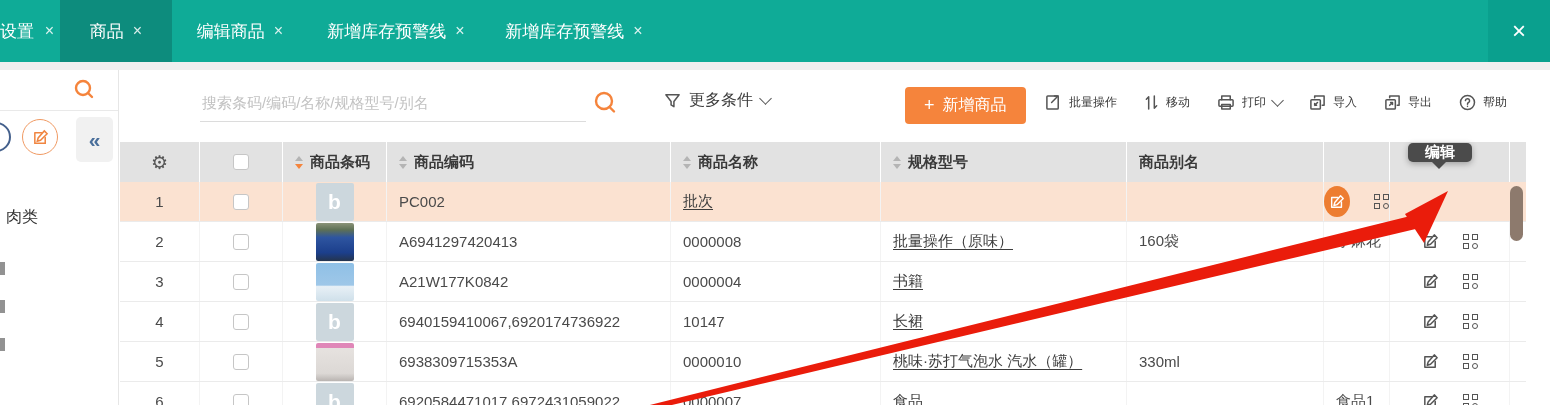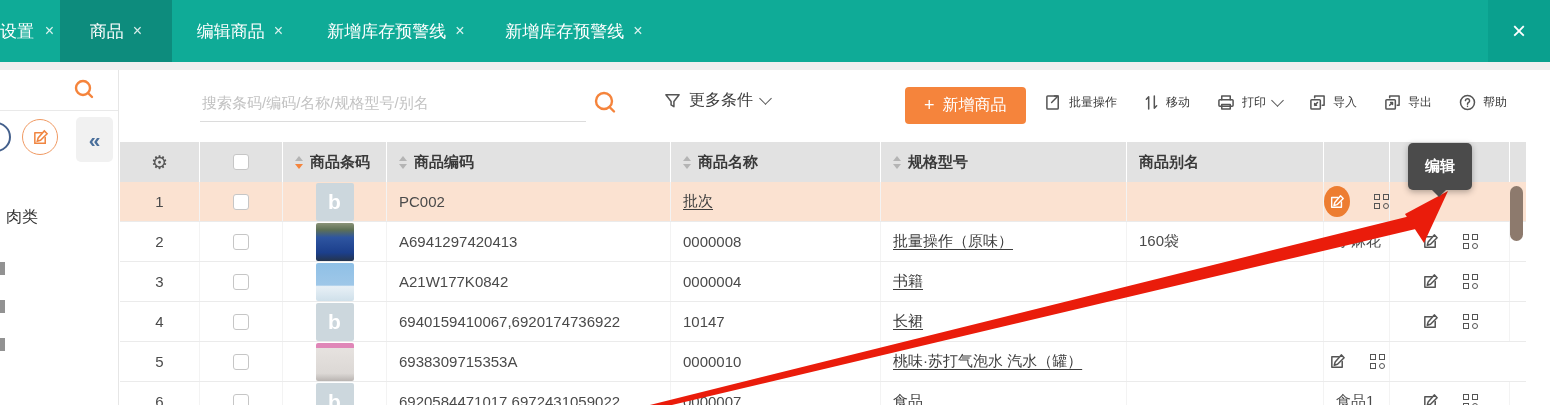--- a/index.html
+++ b/index.html
@@ -76,21 +76,21 @@
   .acticons { gap:24px; justify-content:center; }
   .icon-btn { display:flex; align-items:center; justify-content:center; cursor:pointer; }
   .edit-hot { width:31px; height:31px; border-radius:50%; background:#ed7d31; }
   .grid4 { display:grid; grid-template-columns:6px 6px; grid-template-rows:6px 6px; gap:3px; }
   .grid4 span { border:1.6px solid #555; }
   .grid4 span.rd { border-radius:3px; }
   .scroll-thumb { position:absolute; left:1390px; top:44px; width:13px; height:55px; border-radius:7px; background:#8d7a6d; }
 
   
   .tooltip { position:absolute; left:1408px; top:143px; z-index:45; background:#4b4b4b; color:#fff; font-size:15px; font-weight:bold;
-     padding:14px 17px; border-radius:5px; box-shadow:0 2px 6px rgba(0,0,0,.3); }
+     padding:0 17px; border-radius:5px; box-shadow:0 2px 6px rgba(0,0,0,.3); }
   .tooltip:after { content:""; position:absolute; left:24px; bottom:-7px; width:0; height:0;
      border-left:7px solid transparent; border-right:7px solid transparent; border-top:7px solid #4b4b4b; }
 
   .arrow-svg { position:absolute; left:0; top:0; z-index:40; pointer-events:none; }
 
   svg.oline { stroke:#555; fill:none; stroke-width:1.6; stroke-linecap:round; stroke-linejoin:round; }
   svg.orange-line { stroke:#f5843c; fill:none; stroke-width:2.4; stroke-linecap:round; }
 </style>
 </head>
 <body>
@@ -414,20 +414,21 @@
             <span class="cbx"></span>
           </div>
         <div class="cell center">
             <div class="thumb img-gpink"></div>
           </div>
         <div class="cell pad">6938309715353A</div>
         <div class="cell pad">0000010</div>
         <div class="cell pad">
             <span class="namelink">桃味·苏打气泡水 汽水（罐）</span>
           </div>
+        <div class="cell pad">330ml</div>
         <div class="cell pad"></div>
         <div class="cell acticons">
           <span class="icon-btn">
             <svg class="oline" width="17" height="17" viewBox="0 0 18 18">
               <path d="M3 4 h7 M3 4 v11 h11 v-6"></path>
                 <path d="M13 2 l3 3 -7 7 -3.4 .9 .9 -3.4 z"></path>
             </svg>
           </span>
           <span class="icon-btn">
             <span class="grid4">

